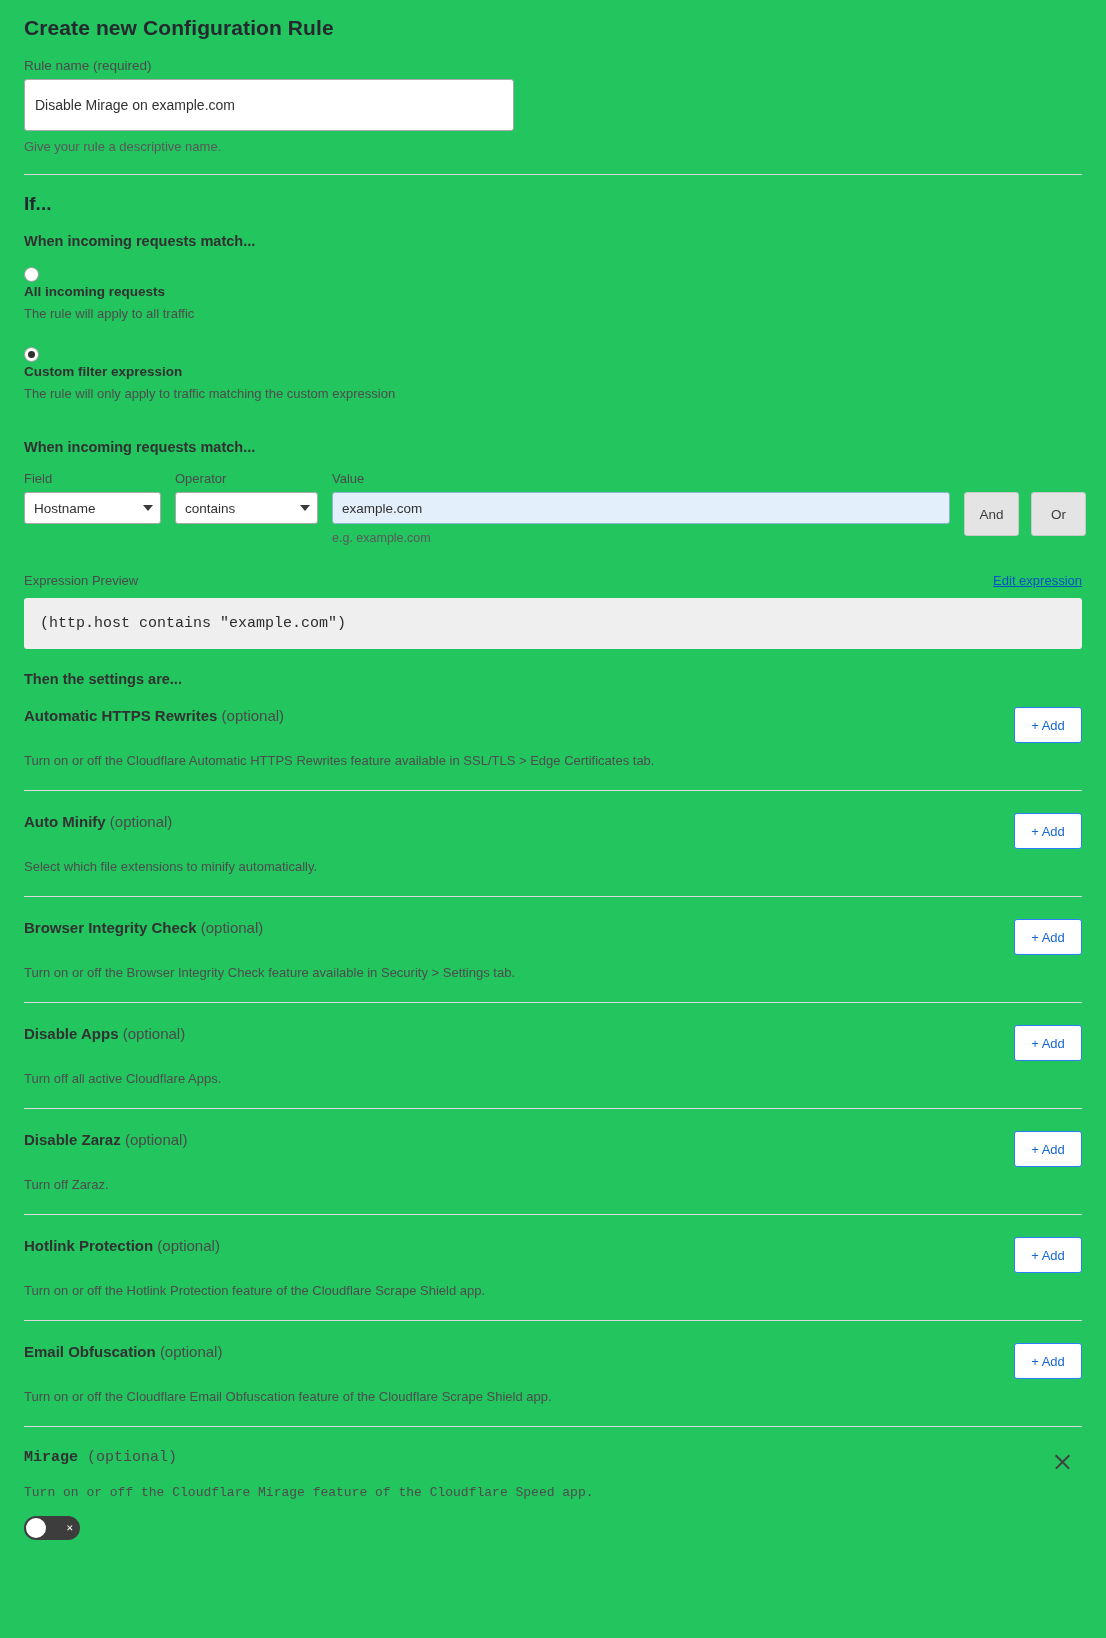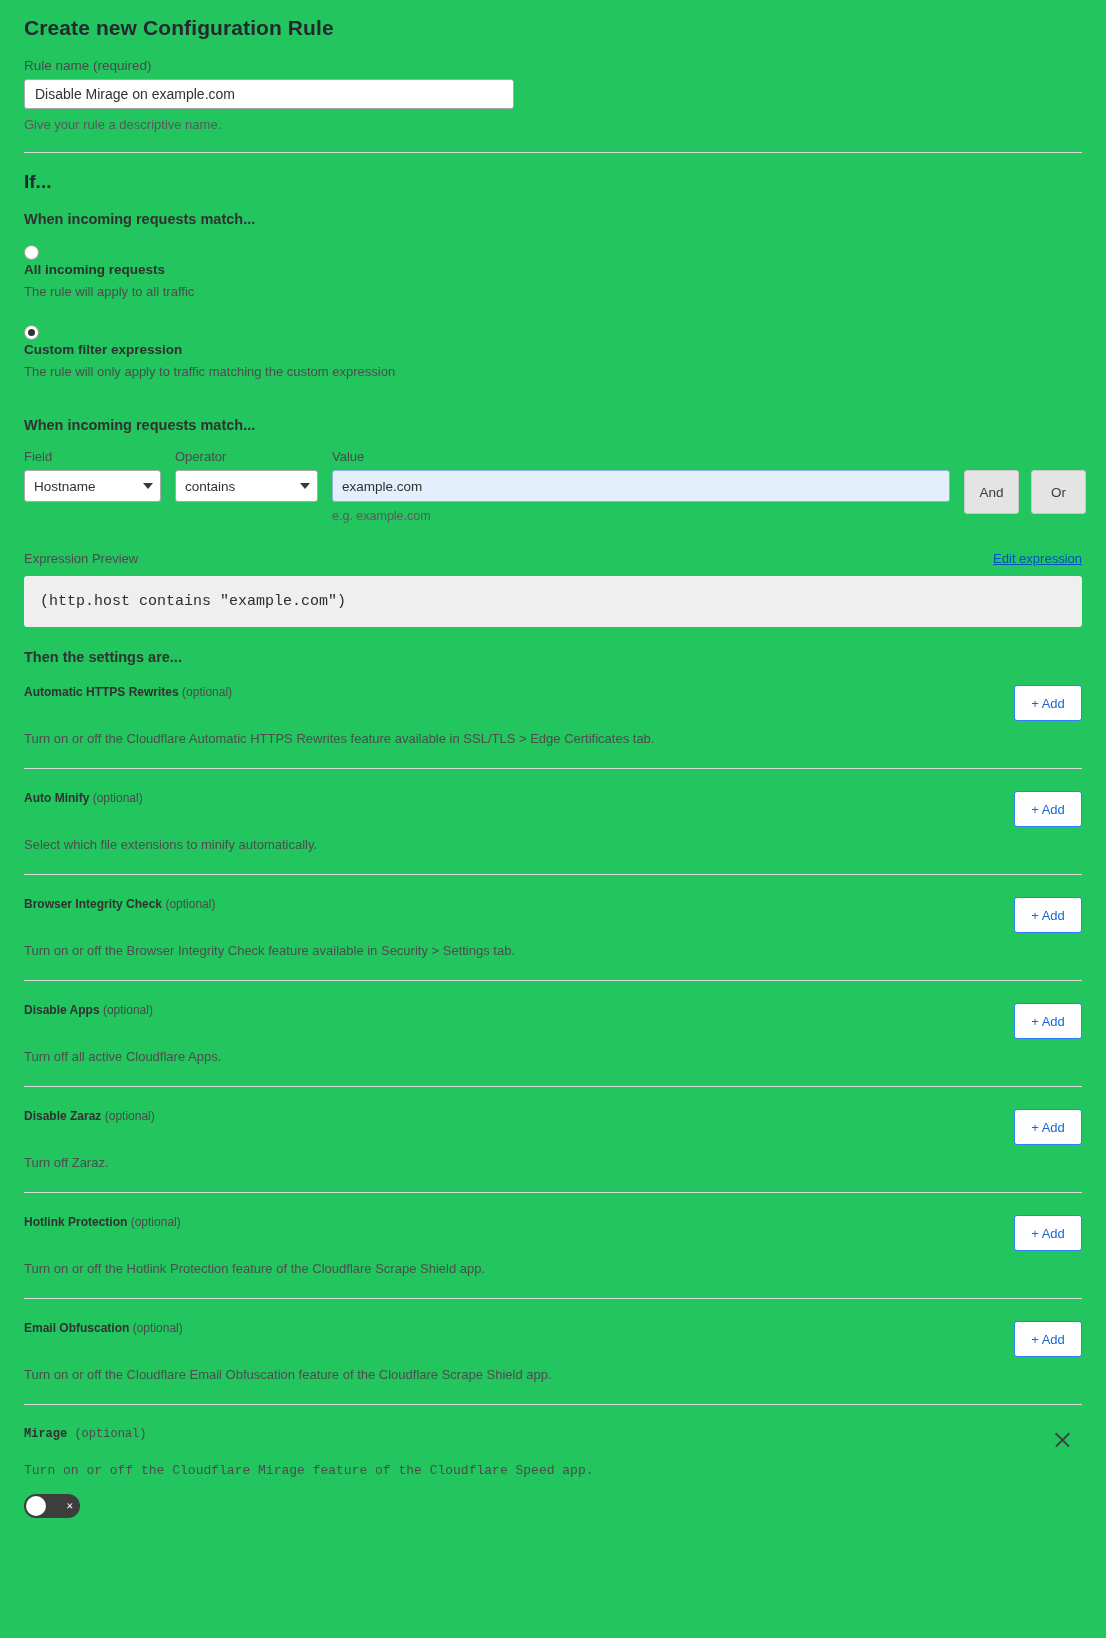--- a/index.html
+++ b/index.html
@@ -22,21 +22,21 @@
     margin: 8px 0 18px 0;
     letter-spacing: 0.1px;
   }
   .field-label {
     font-size: 13.5px;
     color: #4b4b4b;
     margin-bottom: 6px;
   }
   .text-input {
     width: 490px;
-    height: 30px;
+    height: 52px;
     border: 1px solid #a9a9a9;
     border-radius: 3px;
     padding: 4px 10px;
     font-size: 14px;
     color: #313131;
     font-family: "Liberation Sans", sans-serif;
     background: #fff;
     outline: none;
   }
   .help-text {
@@ -196,21 +196,21 @@
     margin-bottom: 22px;
     position: relative;
   }
   .setting:last-child { border-bottom: none; font-family: Liberation Mono, monospace; }
   .setting-head {
     display: flex;
     justify-content: space-between;
     align-items: flex-start;
   }
   .setting-name {
-    font-size: 12px;
+    font-size: 15px;
     color: #313131;
   }
   .setting-name b { font-weight: bold; }
   .setting-name span.opt { font-weight: normal; color: #4a4a4a; }
   .setting-desc {
     font-size: 13px;
     color: #4d4d4d;
     margin-top: 10px;
   }
   .add-btn {

